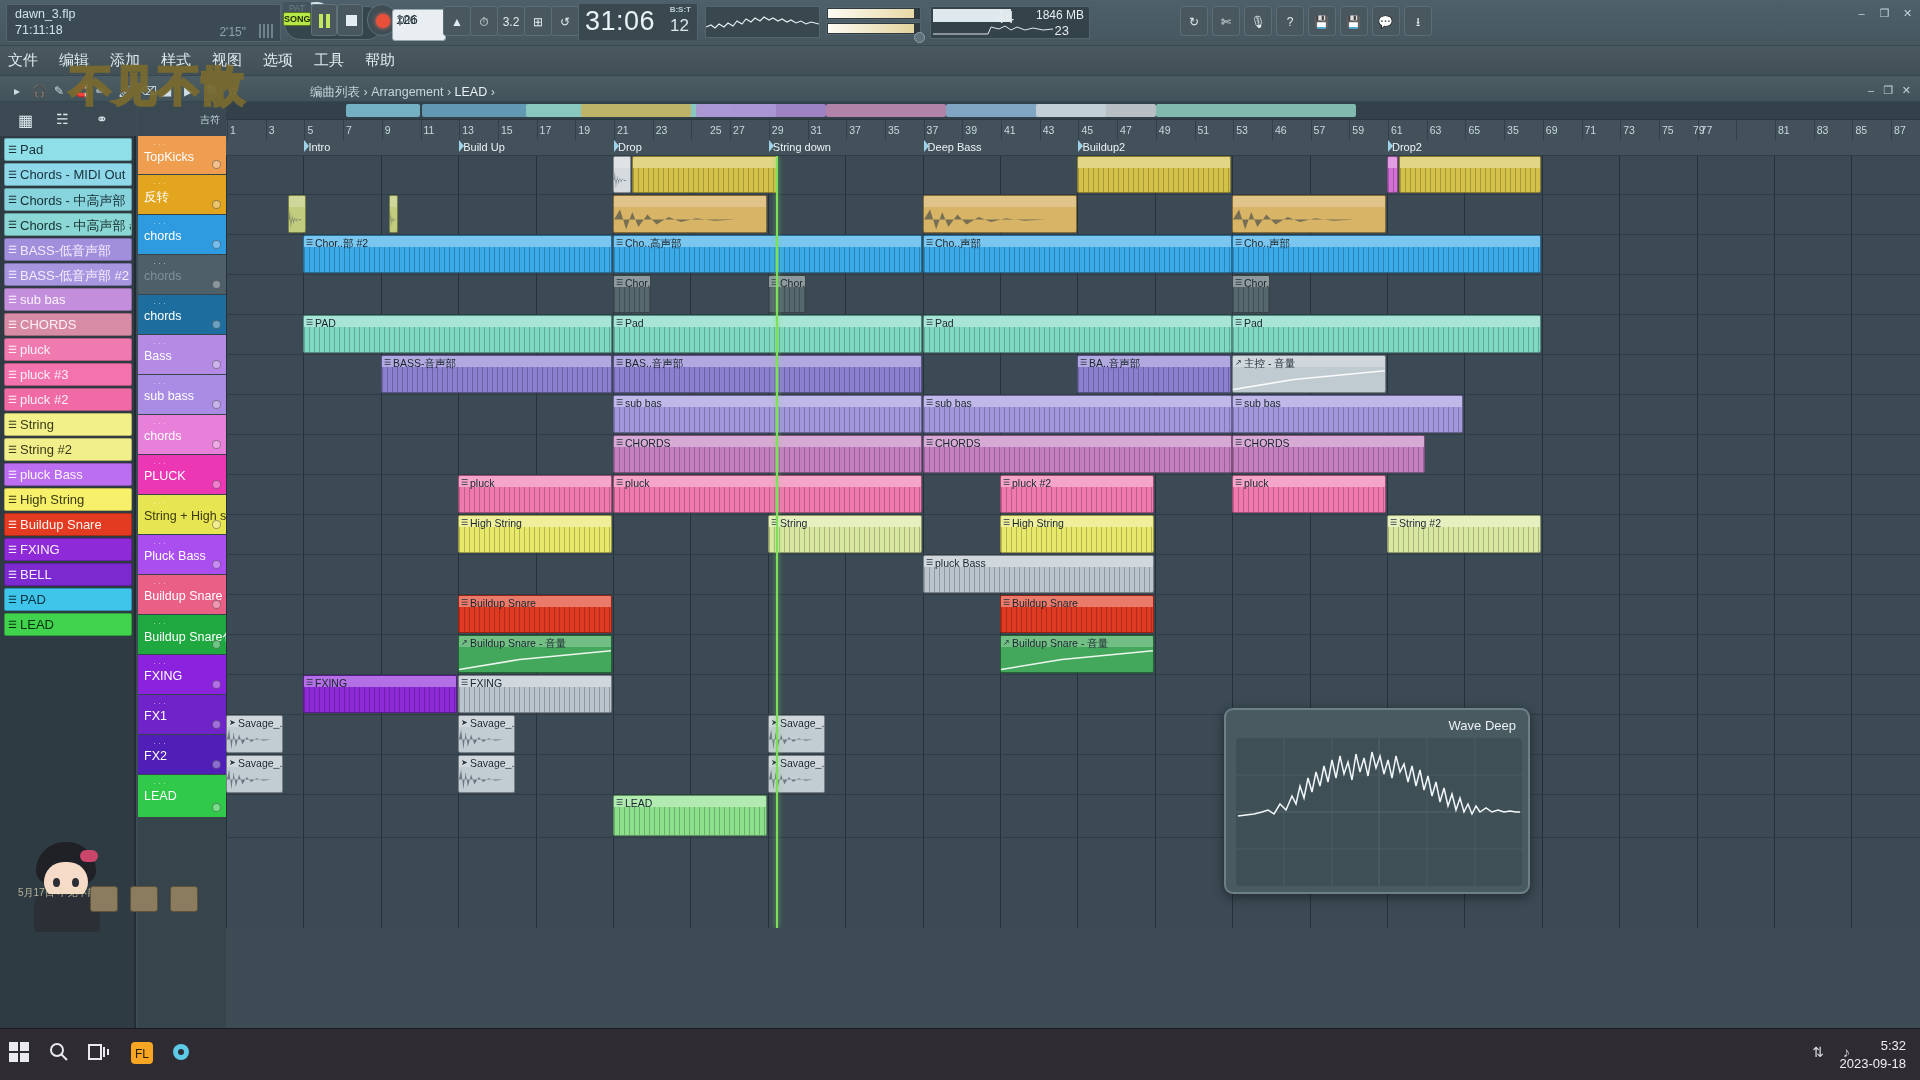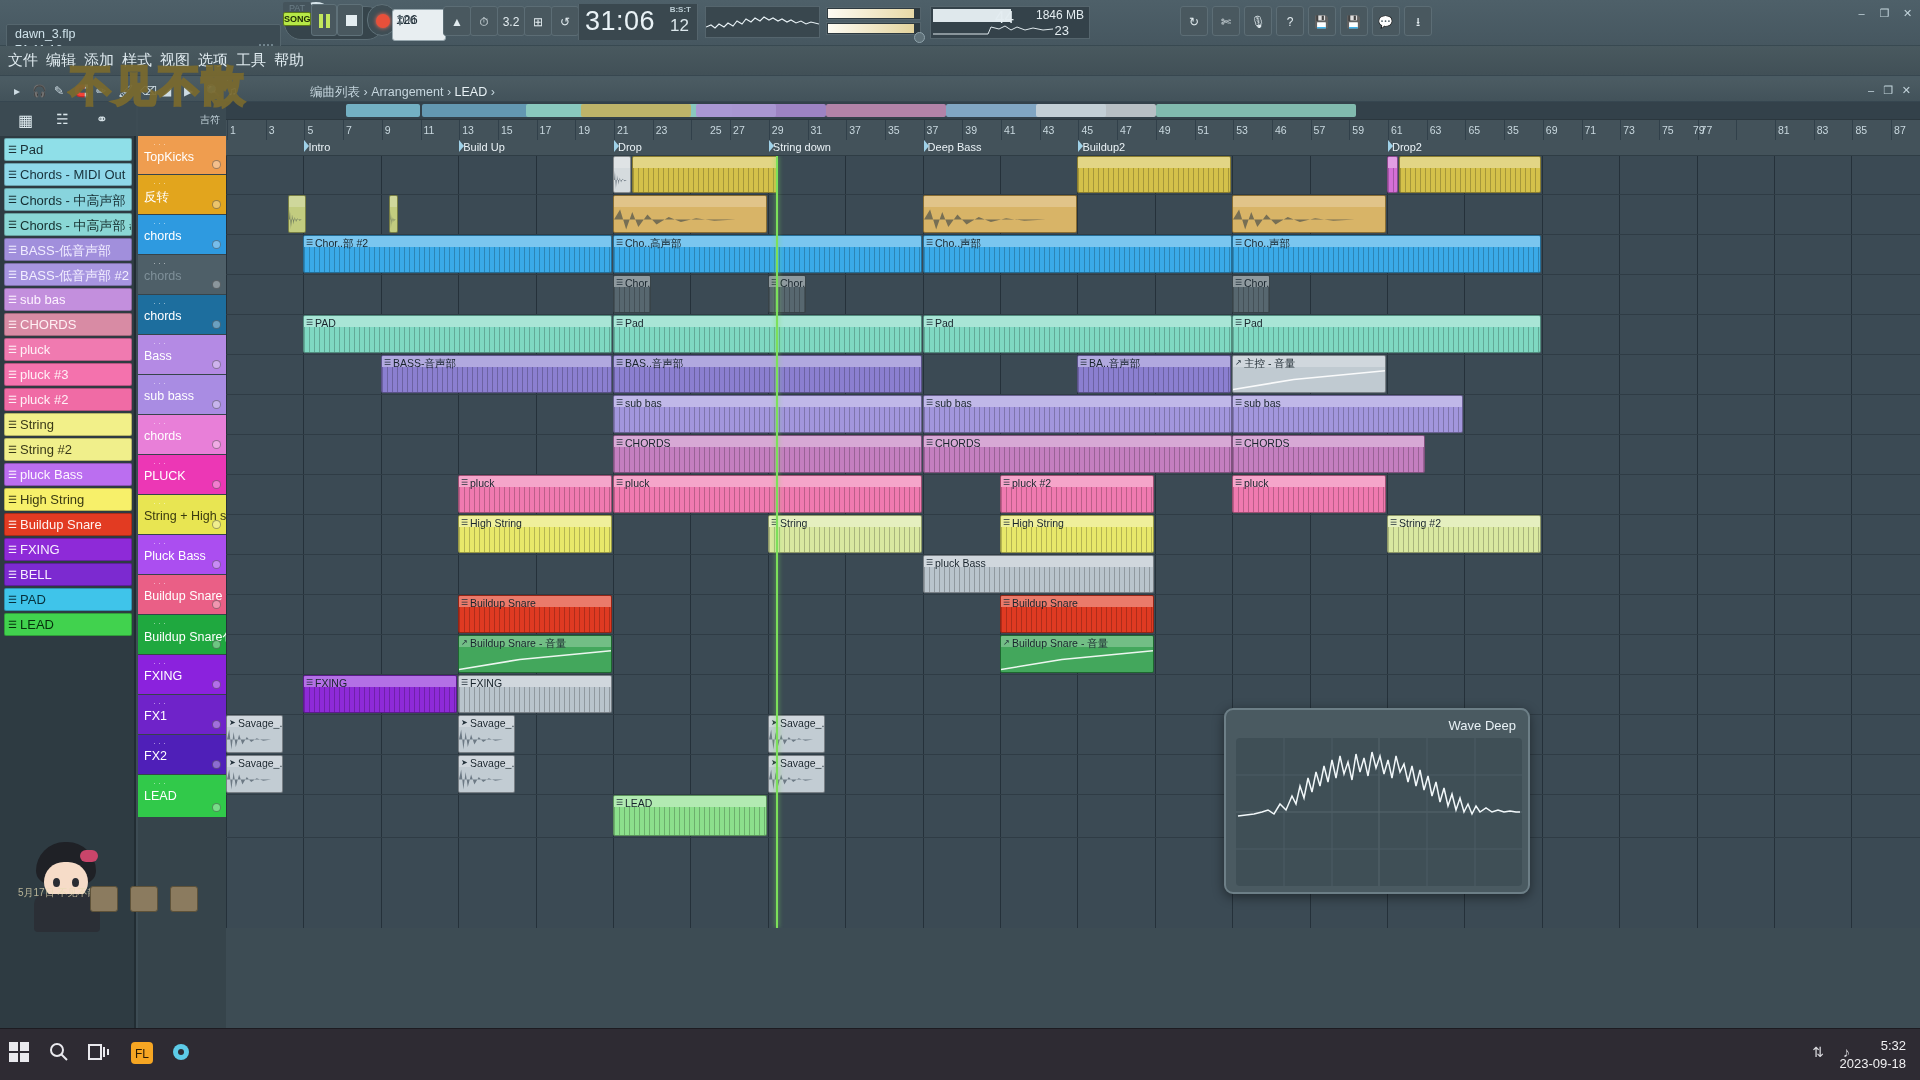--- a/index.html
+++ b/index.html
@@ -5,21 +5,21 @@
   * { box-sizing: border-box; margin:0; padding:0; }
   html,body { width:1920px; height:1080px; overflow:hidden; background:#3f4f57;
     font-family:"Liberation Sans", sans-serif; }
 
   
   #app { position:relative; width:1920px; height:1080px; background:#4a5b63; }
 
   .toolbar { position:absolute; left:0; top:0; width:1920px; height:46px;
      background:linear-gradient(#4e6069,#465760); border-bottom:1px solid #384951; }
   .titlepanel { position:absolute; left:6px; top:4px; width:275px; height:38px;
-     background:#3c4b53; border:1px solid #55666e; border-radius:2px;margin-top:20px; }
+     background:#3c4b53; border:1px solid #55666e; border-radius:2px; }
   .titlepanel .fname { position:absolute; left:8px; top:2px; font-size:12.5px; color:#cfe2ea; }
   .titlepanel .ftime { position:absolute; left:8px; top:18px; font-size:12.5px; color:#cfe2ea; }
   .titlepanel .dur { position:absolute; right:34px; bottom:2px; font-size:12px; color:#8fa4ad; }
   .titlepanel .miniicon { position:absolute; right:7px; bottom:3px; width:14px;height:14px;
      background:repeating-linear-gradient(90deg,#7d919a 0 2px,#3c4b53 2px 4px); opacity:.8;}
 
   .winbtns { position:absolute; right:6px; top:7px; display:flex; gap:10px; }
   .winbtns div { width:13px; height:13px; color:#c3d4db; font-size:11px; line-height:13px;
      text-align:center; cursor:pointer; }
 
@@ -86,21 +86,21 @@
      border:1px solid #55656d; }
   .cpubox .bar { position:absolute; left:2px; top:2px; width:78px; height:13px; background:#dfe8ec; }
   .cpunum { position:absolute; right:75px; top:1px; font-size:17px; color:#e4edf1; }
   .memnum { position:absolute; right:5px; top:1px; font-size:12px; color:#e4edf1; }
   .pctnum { position:absolute; right:20px; bottom:0px; font-size:13px; color:#e4edf1; }
   .cpuwave{ position:absolute; left:2px; bottom:2px; width:120px; height:14px; overflow:hidden;}
 
   
   .menubar { position:absolute; left:0; top:46px; width:1920px; height:30px;
      background:linear-gradient(#49595f,#415057); border-bottom:1px solid #374750; }
-  .menuitems { position:absolute; left:6px; top:4px; display:flex; gap:4px; }
+  .menuitems { position:absolute; left:6px; top:4px; display:flex; gap:17px; }
   .menuitems span { font-size:15px; color:#dfeaef; padding:1px 2px; cursor:pointer; }
 
   .knob2 { position:absolute; left:303px; top:46px; width:26px; height:26px; border-radius:50%;
      background:radial-gradient(circle at 38% 32%, #66787f, #2f3d44 72%); border:1px solid #8ea2aa;}
   .knob2:after{content:""; position:absolute; left:12px; top:3px; width:2px;height:8px; background:#dce8ed;}
 
   .slider1 { position:absolute; left:338px; top:56px; width:115px; height:9px; }
   .slider1 .trk { position:absolute; left:0; top:3px; width:115px; height:3px; background:#6e8089;
      border-radius:2px; }
   .slider1 .fill{ position:absolute; left:0; top:3px; width:72px; height:3px; background:#b6e847;

